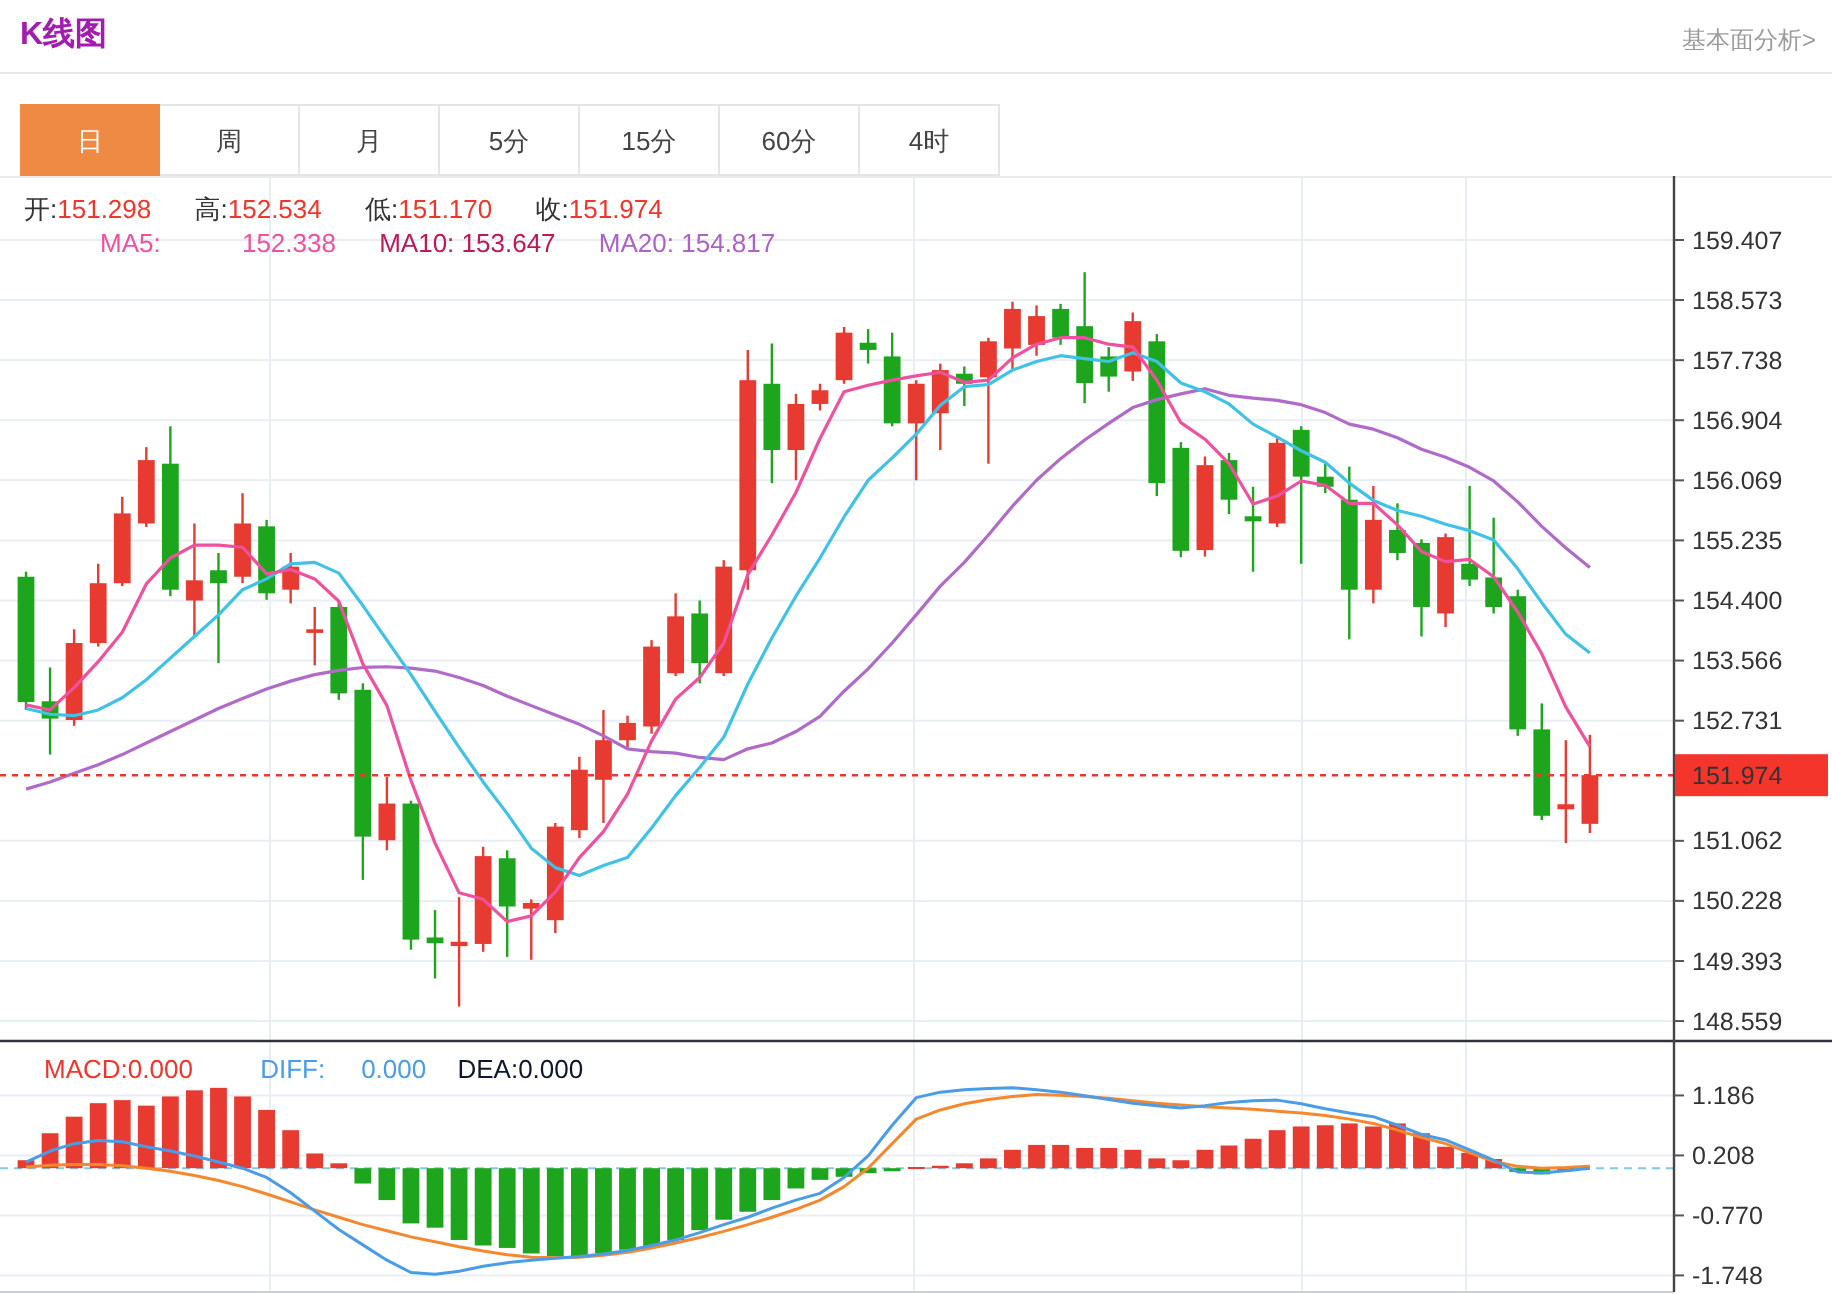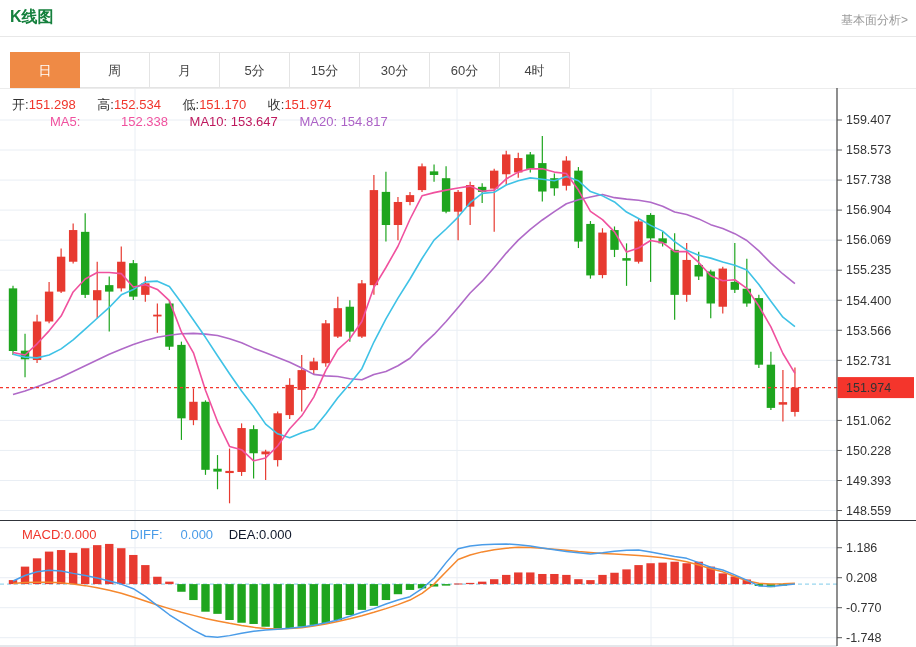--- a/index.html
+++ b/index.html
@@ -1,18 +1,18 @@
 <!DOCTYPE html>
 <html><head>
 <meta charset="utf-8">
 <style>
   html,body{margin:0;padding:0;background:#fff;}
   .app{position:relative;width:916px;height:647px;background:#fff;overflow:hidden;
        font-family:"Liberation Sans","DejaVu Sans",sans-serif;}
-  .page-title{position:absolute;left:10px;top:7px;font-size:16px;font-weight:bold;color:#15803d;}
+  .page-title{position:absolute;left:10px;top:7px;font-size:16px;font-weight:bold;color:#a21caf;}
   .header-link{position:absolute;right:8px;top:12px;font-size:12px;color:#9a9a9a;text-decoration:none;cursor:pointer;}
   .header-divider{position:absolute;left:0;top:36px;width:916px;height:1px;background:#e8e8e8;}
   .tabbar{position:absolute;left:10px;top:52px;display:flex;}
   .tab{width:70px;height:36px;line-height:36px;text-align:center;font-size:13px;color:#444;
        background:#fff;border:1px solid #e4e4e4;border-left:none;box-sizing:border-box;cursor:pointer;}
   .tab:first-child{border-left:1px solid #e4e4e4;}
   .tab.active{background:#ef8a45;border-color:#ef8a45;color:#fff;}
   .chart-top-line{position:absolute;left:0;top:88px;width:916px;height:1px;background:#ececec;}
   #chart-svg{position:absolute;left:0;top:88px;}
   svg text{font-size:12.5px;fill:#333;}
@@ -38,21 +38,20 @@
   <div class="page-title">K线图</div>
   <a class="header-link">基本面分析&gt;</a>
   <div class="header-divider"></div>
 
   <div class="tabbar">
     <div class="tab active">日</div>
     <div class="tab">周</div>
     <div class="tab">月</div>
     <div class="tab">5分</div>
     <div class="tab">15分</div>
-    <div class="tab">30分</div>
     <div class="tab">60分</div>
     <div class="tab">4时</div>
   </div>
   <div class="chart-top-line"></div>
 
   <svg id="chart-svg" width="916" height="559" viewBox="0 88 916 559">
       <g>
         <line x1="135" y1="89" x2="135" y2="646" stroke="#e9eef4" stroke-width="1"></line>
         <line x1="457" y1="89" x2="457" y2="646" stroke="#e9eef4" stroke-width="1"></line>
         <line x1="651" y1="89" x2="651" y2="646" stroke="#e9eef4" stroke-width="1"></line>

